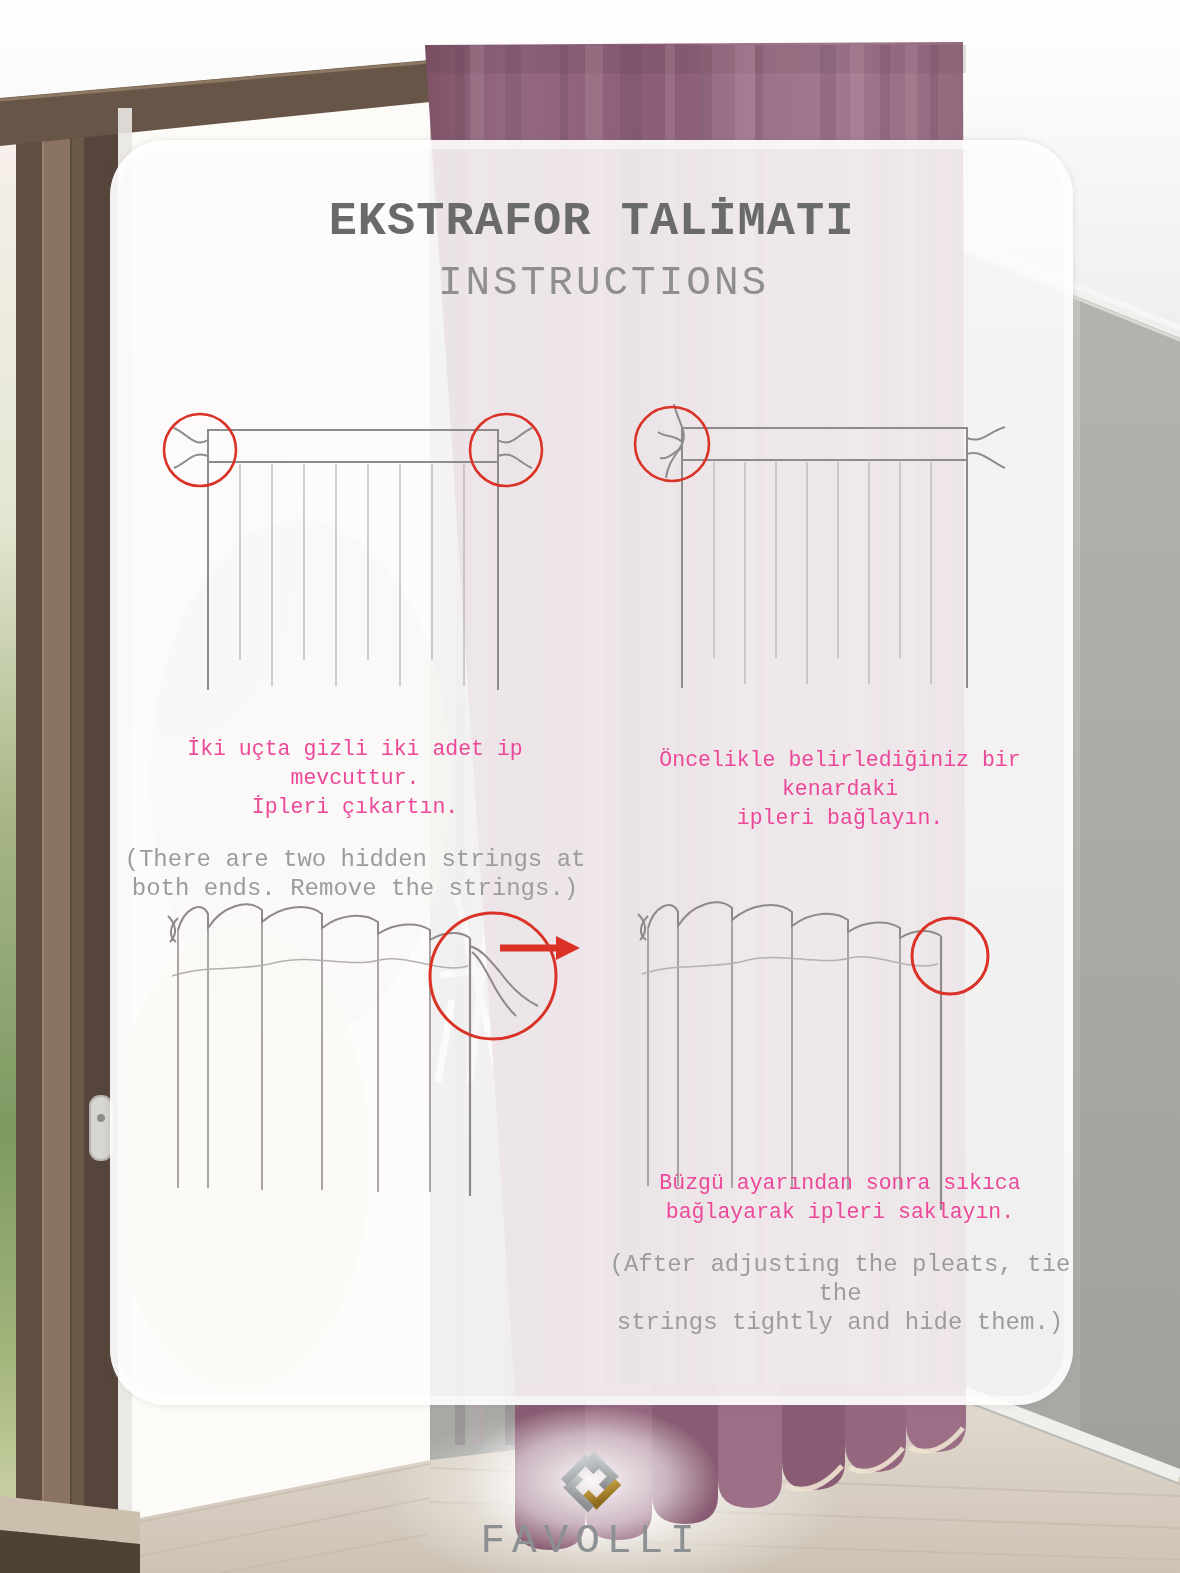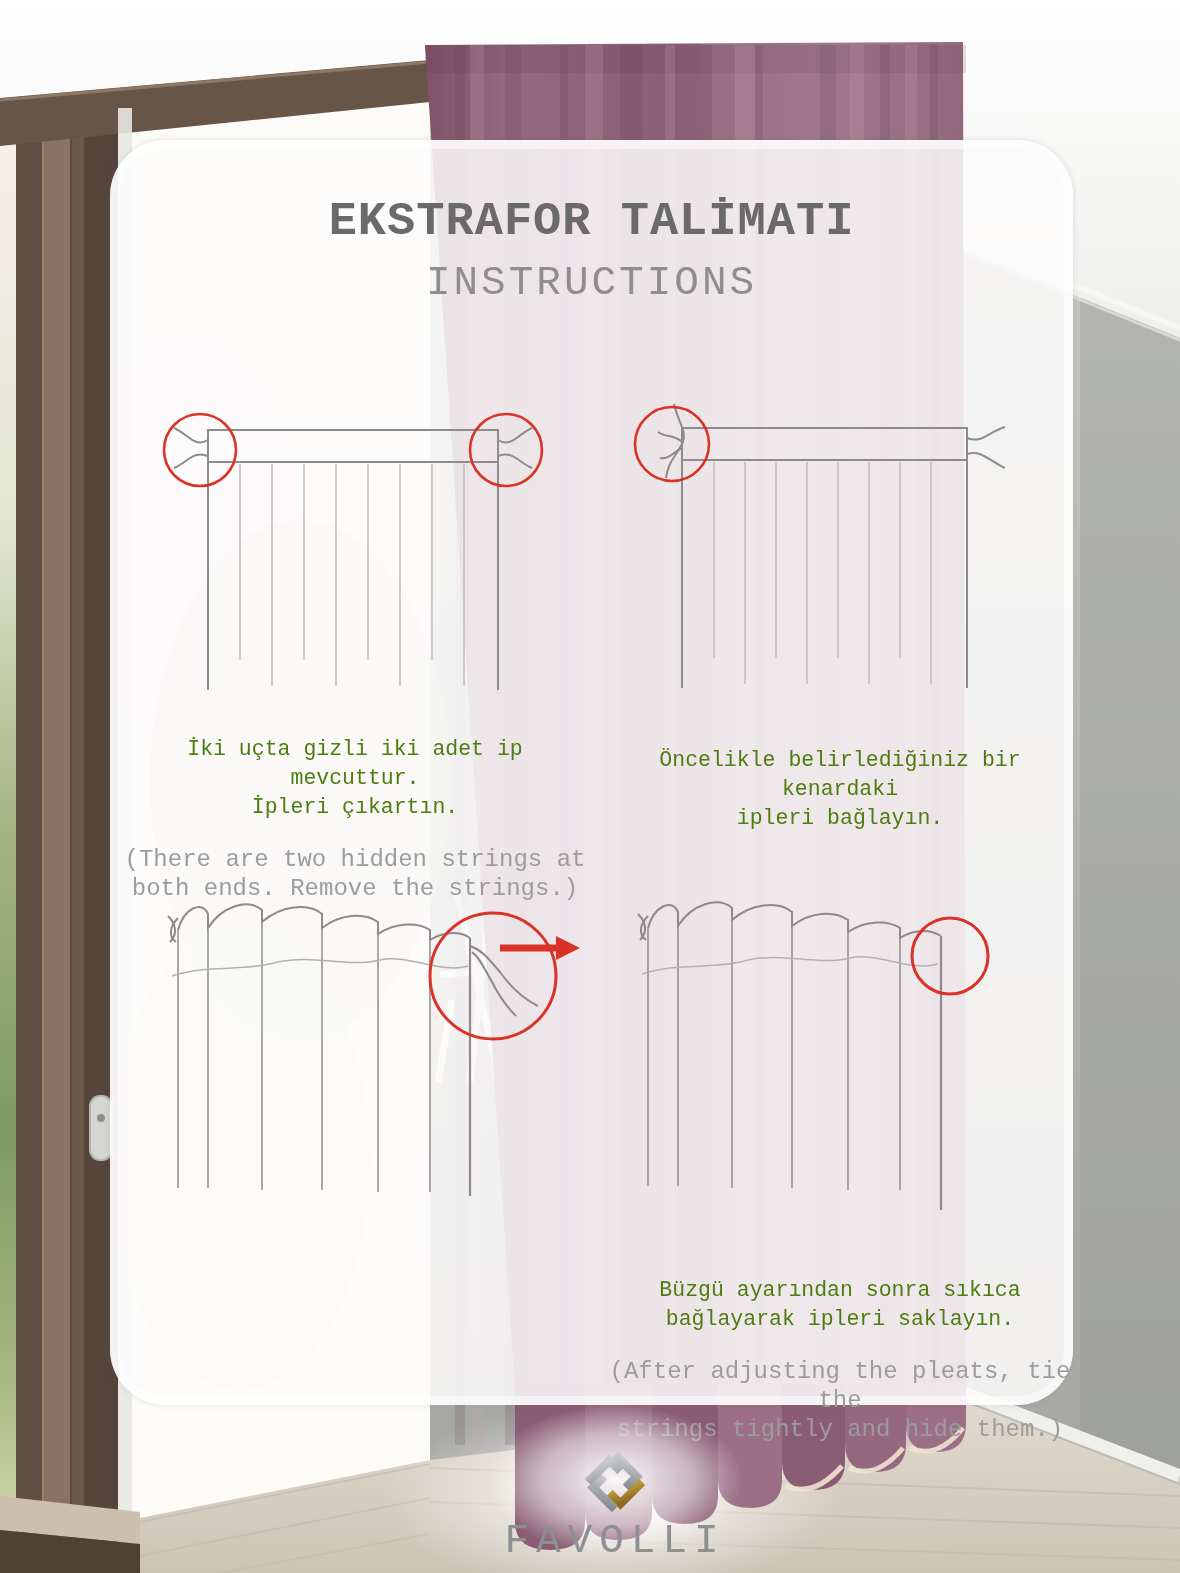--- a/index.html
+++ b/index.html
@@ -7,39 +7,39 @@
          font-family:Liberation Mono, monospace;padding-left:36px;}
   .bg{position:absolute;left:0;top:0;width:1180px;height:1573px;display:block;}
 
   
   .card{position:absolute;left:110px;top:140px;width:963px;height:1265px;
         background:rgba(253,251,252,0.855);border-radius:56px;
         box-shadow:inset 0 0 0 9px rgba(255,255,255,0.55), 0 0 6px rgba(120,110,115,0.18);}
 
   .title{position:absolute;left:0;top:56px;width:100%;text-align:center;
          font-size:47px;font-weight:bold;letter-spacing:1px;color:#6a6a6a;line-height:52px;}
-  .subtitle{position:absolute;left:0;top:120px;width:100%;text-align:center;
+  .subtitle{position:absolute;left:12px;top:120px;width:100%;text-align:center;
          font-size:41px;font-weight:normal;letter-spacing:3px;color:#8e8e8e;line-height:46px;}
 
   .fig{position:absolute;}
   .fig1{left:40px;top:258px;width:410px;height:320px;}
   .fig2{left:518px;top:258px;width:420px;height:320px;}
   .fig3{left:38px;top:748px;width:440px;height:330px;}
   .fig4{left:512px;top:748px;width:440px;height:330px;}
 
   .caption{position:absolute;width:470px;text-align:center;}
   .cap1{left:10px;top:595px;}
   .cap2{left:495px;top:595px;margin-top:11px;}
   .cap3{left:10px;top:1087px;}
-  .cap4{left:495px;top:1136px;}
-  .caption .tr{font-size:21.5px;line-height:29px;color:#4d7c0f;margin:0 0 23px 0;text-align:center;}
+  .cap4{left:495px;top:1029px;}
+  .caption .tr{font-size:21.5px;line-height:29px;color:#ec4899;margin:0 0 23px 0;text-align:center;}
   .caption .en{font-size:24px;line-height:29px;color:#9c9c9c;}
 
   
-  .brand{position:absolute;left:465px;top:1390px;width:300px;height:183px;}
+  .brand{position:absolute;left:441px;top:1390px;width:300px;height:183px;}
   .glow{position:absolute;left:-20px;top:-10px;width:340px;height:200px;
         background:radial-gradient(closest-side,rgba(255,255,255,0.95),rgba(255,255,255,0.55) 45%,rgba(255,255,255,0) 75%);}
   .emblem{position:absolute;left:102px;top:44px;width:96px;height:96px;}
   .brand-name{position:absolute;left:0;top:128px;width:300px;text-align:center;
         font-size:41px;letter-spacing:7px;color:#8c9092;font-weight:normal;}
 </style>
 </head>
 <body>
 
 <div class="stage">

